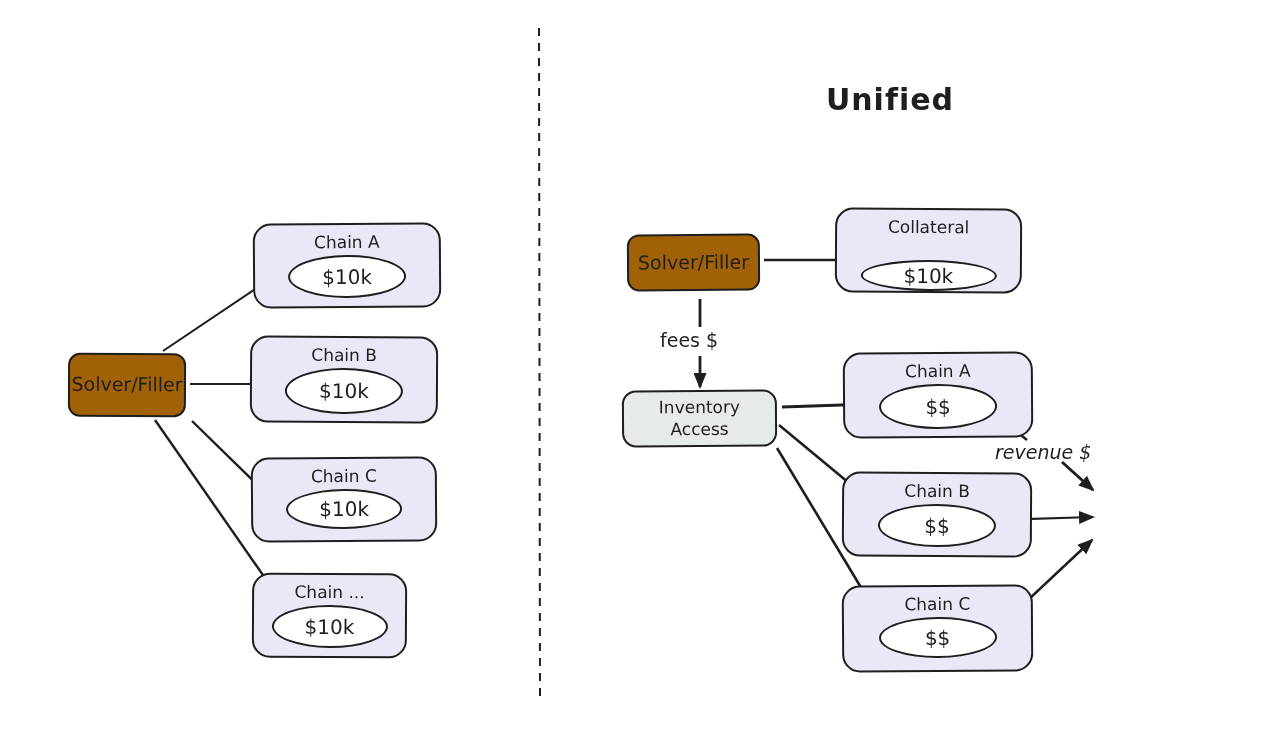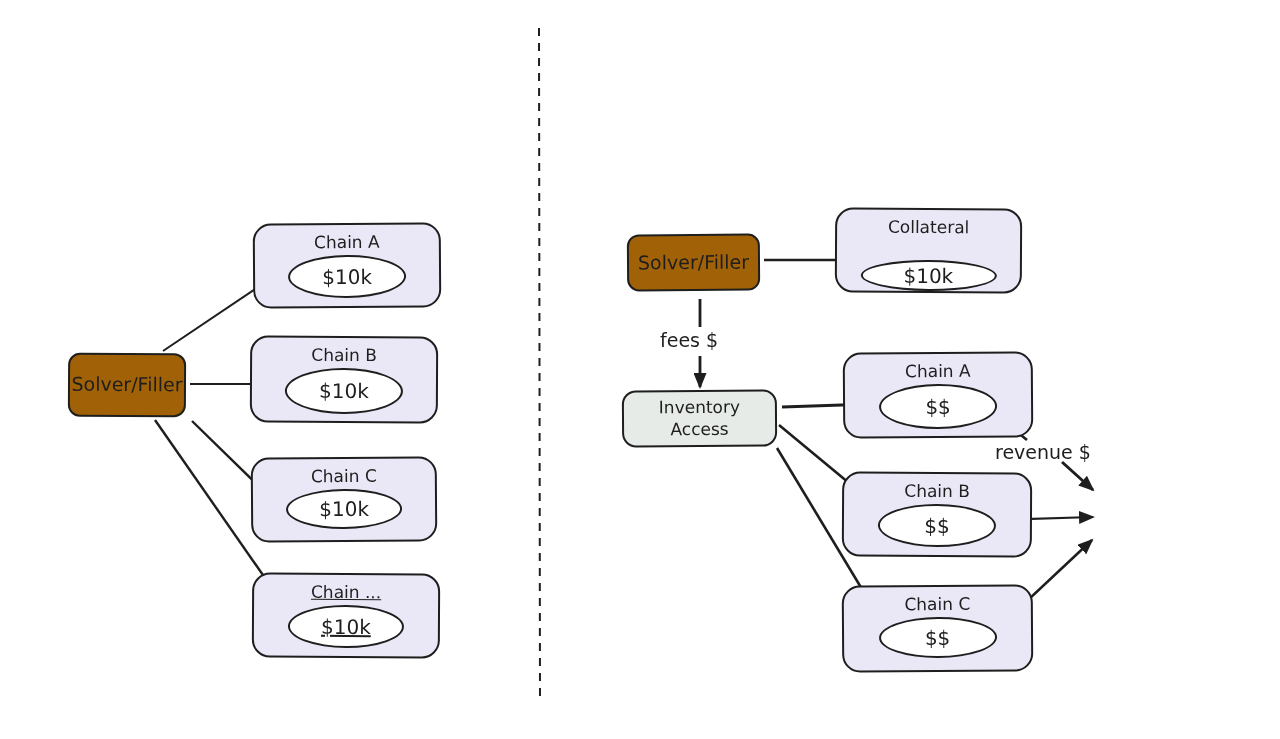--- a/index.html
+++ b/index.html
@@ -150,27 +150,28 @@
     </div>
   </div>
 
   <div class="abs chain-box r-tilt-a" style="left:251px;top:457px;width:186px;height:85px;">
     <div class="chain-label">Chain C</div>
     <div class="pool" style="width:116px;height:40px;">
       <span>$10k</span>
     </div>
   </div>
 
-  <div class="abs chain-box r-tilt-b" style="left:252px;top:573px;width:188px;height:85px;text-decoration:underline;">
+  <div class="abs chain-box r-tilt-b" style="left:252px;top:573px;width:155px;height:85px;">
     <div class="chain-label">Chain ...</div>
     <div class="pool" style="width:116px;height:43px;">
       <span>$10k</span>
     </div>
   </div>
 
+  <div class="abs title" style="left:810px;top:82px;width:160px;">Unified</div>
 
   <div class="abs node r-tilt-a" style="left:627px;top:234px;width:133px;height:57px;">
     <span>Solver/Filler</span>
   </div>
 
   <div class="abs chain-box r-tilt-b" style="left:835px;top:208px;width:187px;height:85px;gap:20px;">
     <div class="chain-label">Collateral</div>
     <div class="pool" style="width:136px;height:46px;">
       <span>$10k</span>
     </div>
@@ -185,21 +186,21 @@
     </div>
   </div>
 
   <div class="abs chain-box r-tilt-a" style="left:843px;top:352px;width:190px;height:86px;">
     <div class="chain-label">Chain A</div>
     <div class="pool" style="width:118px;height:45px;">
       <span>$$</span>
     </div>
   </div>
 
-  <div class="abs flow-label" style="left:995px;top:441px;width:105px;">revenue $</div>
+  <div class="abs flow-label" style="left:995px;top:441px;width:105px;font-style:italic;">revenue $</div>
 
   <div class="abs chain-box r-tilt-b" style="left:842px;top:472px;width:190px;height:85px;">
     <div class="chain-label">Chain B</div>
     <div class="pool" style="width:118px;height:43px;">
       <span>$$</span>
     </div>
   </div>
 
   <div class="abs chain-box r-tilt-a" style="left:842px;top:585px;width:191px;height:87px;">
     <div class="chain-label">Chain C</div>

